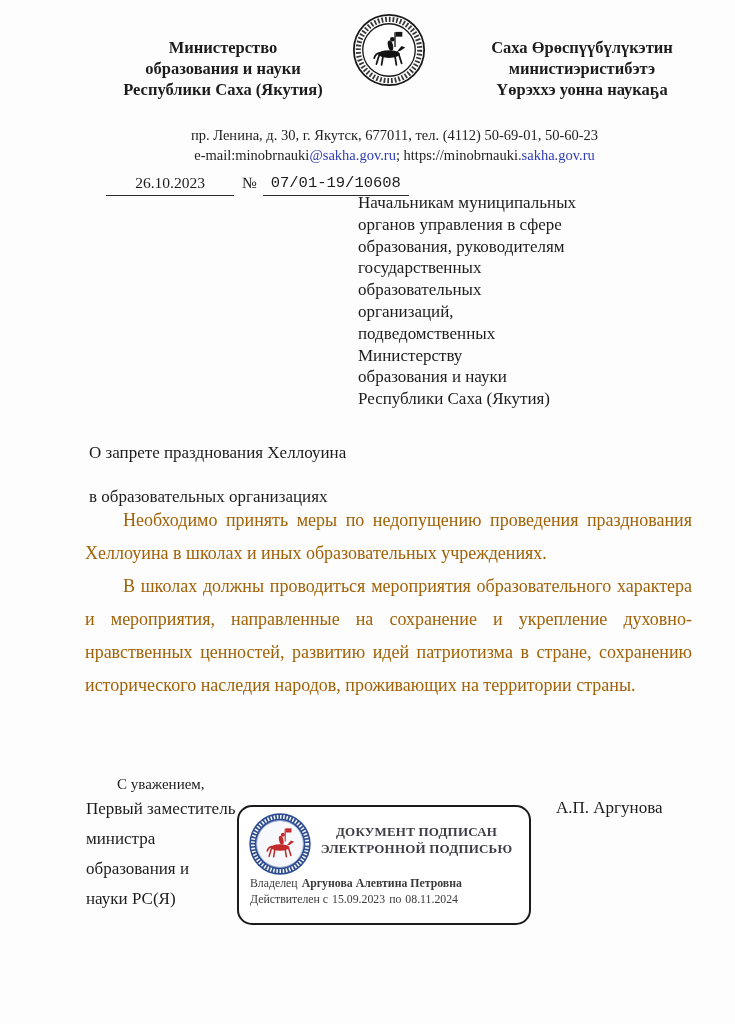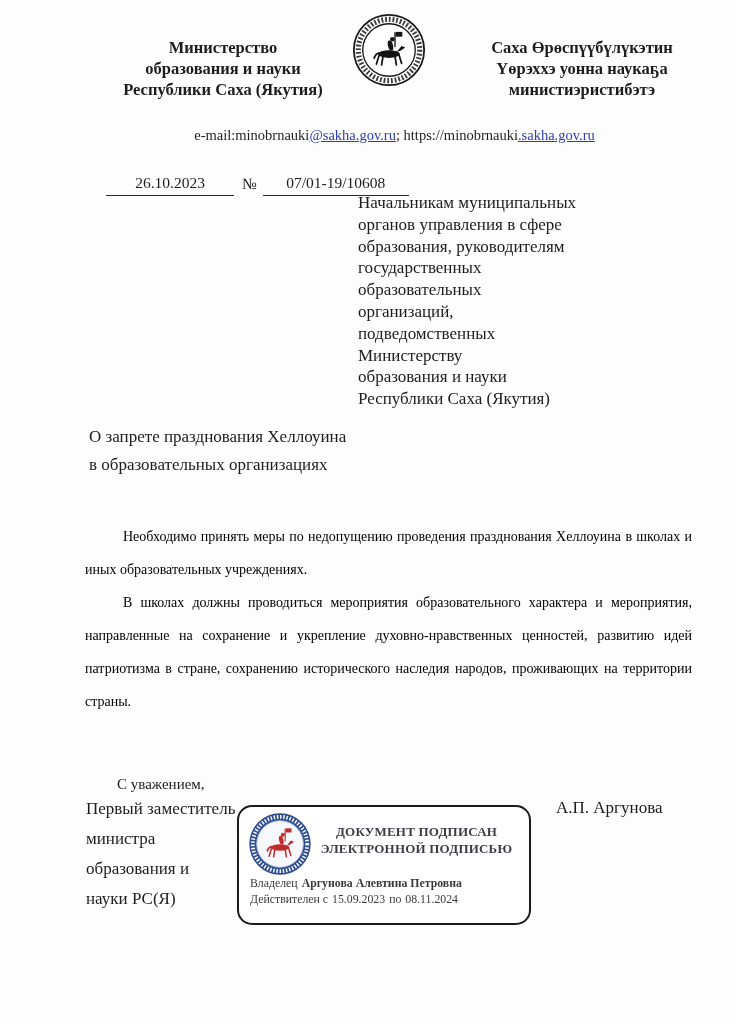--- a/index.html
+++ b/index.html
@@ -10,37 +10,37 @@
   
   .hdr-left{position:absolute;left:92px;top:37px;width:262px;text-align:center;
     font-weight:700;font-size:16.5px;line-height:21px;}
   .hdr-right{position:absolute;left:438px;top:37px;width:288px;text-align:center;
     font-weight:700;font-size:16.5px;line-height:21px;}
   .hdr-left span,.hdr-right span{display:block;}
   .emblem-top{position:absolute;left:352px;top:13px;width:74px;height:74px;}
   
   .address{position:absolute;left:72px;top:126px;width:645px;text-align:center;
     font-size:14.5px;line-height:19.5px;color:#1e1e1e;}
-  .link{color:#2f3cb4;text-decoration:underline;cursor:pointer;}
+  .link{color:#2f3cb4;cursor:pointer;}
   
-  .dateline{position:absolute;left:106px;top:174px;font-size:15.5px;display:flex;align-items:flex-end;}
+  .dateline{position:absolute;left:106px;top:174px;font-size:15.5px;display:flex;align-items:flex-start;}
   .u-field{display:inline-block;text-align:center;border-bottom:1.6px solid #2a2a2a;padding-bottom:3px;}
   .date-u{width:128px;}
-  .num-u{width:146px;}
+  .num-u{width:146px;font-family:Liberation Mono, monospace;}
   .num-sign{padding:0 6px 3px 8px;}
   
   .recipient{position:absolute;right:47px;top:192px;width:330px;text-align:left;
     font-size:17px;line-height:21.8px;}
   .recipient span{display:block;}
   
   .subject{position:absolute;left:89px;top:423px;font-size:17px;line-height:27.5px;}
-  .subject span{display:block;}
+  .subject span{display:block;margin-top:16px;}
   
-  .body-text{position:absolute;left:85px;top:520px;width:607px;font-size:14px;
-    line-height:33px;text-align:justify;color:#000000;}
+  .body-text{position:absolute;left:85px;top:504px;width:607px;font-size:18px;
+    line-height:33px;text-align:justify;color:#a16207;}
   .body-text p{margin:0;text-indent:38px;}
   .closing{position:absolute;left:117px;top:776px;font-size:15px;}
   
   .sig-position{position:absolute;left:86px;top:794px;width:170px;font-size:17px;line-height:30px;}
   .sig-position span{display:block;}
   .sig-name{position:absolute;left:556px;top:798px;font-size:17px;}
   
   .stamp{position:absolute;left:237px;top:805px;width:294px;height:120px;
     border:2.5px solid #1b1b1b;border-radius:15px;background:#fff;box-sizing:border-box;overflow:hidden;}
   .stamp-top{display:flex;align-items:flex-start;height:66px;}
@@ -82,25 +82,26 @@
         <ellipse cx="52" cy="44" rx="3.4" ry="7" transform="rotate(-14 52 44)"></ellipse>
         <circle cx="54.5" cy="35.5" r="3.1"></circle>
         <rect x="57.2" y="26" width="1.8" height="20"></rect>
         <rect x="59" y="25.5" width="9" height="6.5"></rect>
       </g>
     </svg>
   </div>
 
   <div class="hdr-right">
     <span>Саха Өрөспүүбүлүкэтин</span>
+    <span>министиэристибэтэ</span>
     <span>Үөрэххэ уонна наукаҕа</span>
-    <span>министиэристибэтэ</span>
   </div>
 
   <div class="address">
+    <div>пр. Ленина, д. 30, г. Якутск, 677011, тел. (4112) 50-69-01, 50-60-23</div>
     <div><span>e-mail:minobrnauki</span><span class="link">@sakha.gov.ru</span><span>; </span><span>https://minobrnauki</span><span class="link">.sakha.gov.ru</span></div>
   </div>
 
   <div class="dateline">
     <span class="u-field date-u">26.10.2023</span>
     <span class="num-sign">№</span>
     <span class="u-field num-u">07/01-19/10608</span>
   </div>
 
   <div class="recipient">

